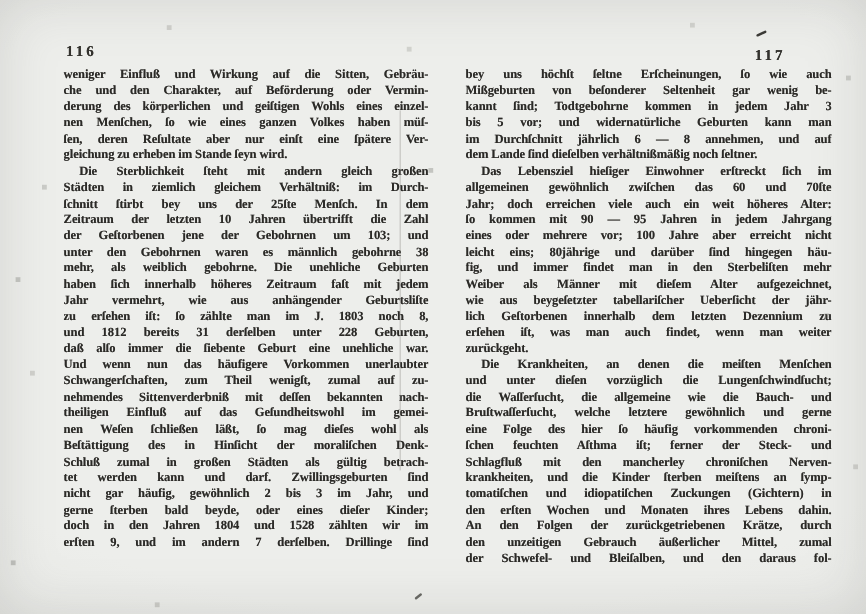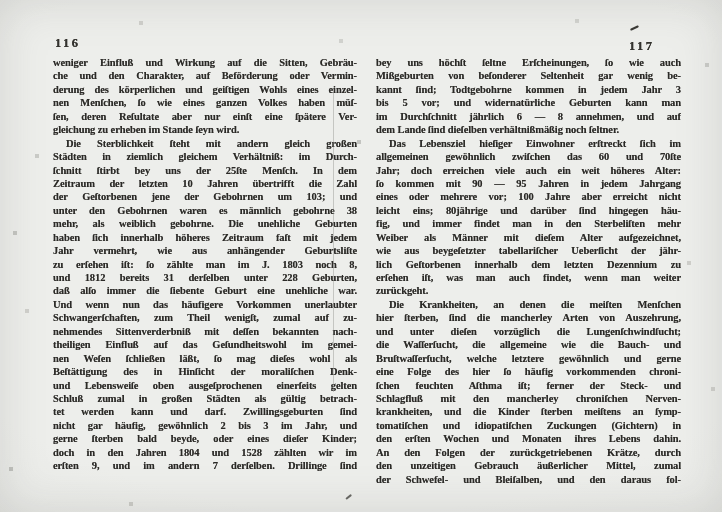--- a/index.html
+++ b/index.html
@@ -24,21 +24,21 @@
   }
   .pn-left  { left: 55px;  top: 36px; }
   .pn-right { left: 629px; top: 39px; text-align: center; }
   .text-block {
     position: absolute; top: 56px; width: 304px;
     font-size: 10.5px; font-weight: bold; line-height: 13.45px;
     letter-spacing: -0.1px; color: #2b2a27;
     text-shadow: 0 0 0.4px rgba(43,42,39,0.55);
   }
   .tb-left  { left: 53px; }
-  .tb-right { left: 376px; width: 305px; }
+  .tb-right { left: 388px; width: 305px; }
   .line {
     height: 13.45px; overflow: hidden;
     text-align: justify; text-align-last: justify;
   }
   .line.end    { text-align-last: left; }
   .line.indent { text-indent: 13px; }
   .gutter-line {
     position: absolute; left: 333px; top: 92px; width: 1px; height: 300px;
     background: rgba(138,138,133,0.4);
   }
@@ -87,21 +87,20 @@
       <div class="line">Jahr vermehrt, wie aus anhängender Geburtsliſte</div>
       <div class="line">zu erſehen iſt: ſo zählte man im J. 1803 noch 8,</div>
       <div class="line">und 1812 bereits 31 derſelben unter 228 Geburten,</div>
       <div class="line">daß alſo immer die ſiebente Geburt eine unehliche war.</div>
       <div class="line">Und wenn nun das häufigere Vorkommen unerlaubter</div>
       <div class="line">Schwangerſchaften, zum Theil wenigſt, zumal auf zu-</div>
       <div class="line">nehmendes Sittenverderbniß mit deſſen bekannten nach-</div>
       <div class="line">theiligen Einfluß auf das Geſundheitswohl im gemei-</div>
       <div class="line">nen Weſen ſchließen läßt, ſo mag dieſes wohl als</div>
       <div class="line">Beſtättigung des in Hinſicht der moraliſchen Denk-</div>
-      <div class="line">und Lebensweiſe oben ausgeſprochenen einerſeits gelten</div>
       <div class="line">Schluß zumal in großen Städten als gültig betrach-</div>
       <div class="line">tet werden kann und darf. Zwillingsgeburten ſind</div>
       <div class="line">nicht gar häufig, gewöhnlich 2 bis 3 im Jahr, und</div>
       <div class="line">gerne ſterben bald beyde, oder eines dieſer Kinder;</div>
       <div class="line">doch in den Jahren 1804 und 1528 zählten wir im</div>
       <div class="line">erſten 9, und im andern 7 derſelben. Drillinge ſind</div>
     </div>
   <div class="text-block tb-right">
       <div class="line">bey uns höchſt ſeltne Erſcheinungen, ſo wie auch</div>
       <div class="line">Mißgeburten von beſonderer Seltenheit gar wenig be-</div>
@@ -115,21 +114,20 @@
       <div class="line">ſo kommen mit 90 — 95 Jahren in jedem Jahrgang</div>
       <div class="line">eines oder mehrere vor; 100 Jahre aber erreicht nicht</div>
       <div class="line">leicht eins; 80jährige und darüber ſind hingegen häu-</div>
       <div class="line">fig, und immer findet man in den Sterbeliſten mehr</div>
       <div class="line">Weiber als Männer mit dieſem Alter aufgezeichnet,</div>
       <div class="line">wie aus beygeſetzter tabellariſcher Ueberſicht der jähr-</div>
       <div class="line">lich Geſtorbenen innerhalb dem letzten Dezennium zu</div>
       <div class="line">erſehen iſt, was man auch findet, wenn man weiter</div>
       <div class="line end">zurückgeht.</div>
       <div class="line indent">Die Krankheiten, an denen die meiſten Menſchen</div>
-      <div class="line">hier ſterben, ſind die mancherley Arten von Auszehrung,</div>
       <div class="line">und unter dieſen vorzüglich die Lungenſchwindſucht;</div>
       <div class="line">die Waſſerſucht, die allgemeine wie die Bauch- und</div>
       <div class="line">Bruſtwaſſerſucht, welche letztere gewöhnlich und gerne</div>
       <div class="line">eine Folge des hier ſo häufig vorkommenden chroni-</div>
       <div class="line">ſchen feuchten Aſthma iſt; ferner der Steck- und</div>
       <div class="line">Schlagfluß mit den mancherley chroniſchen Nerven-</div>
       <div class="line">krankheiten, und die Kinder ſterben meiſtens an ſymp-</div>
       <div class="line">tomatiſchen und idiopatiſchen Zuckungen (Gichtern) in</div>
       <div class="line">den erſten Wochen und Monaten ihres Lebens dahin.</div>
       <div class="line">An den Folgen der zurückgetriebenen Krätze, durch</div>

